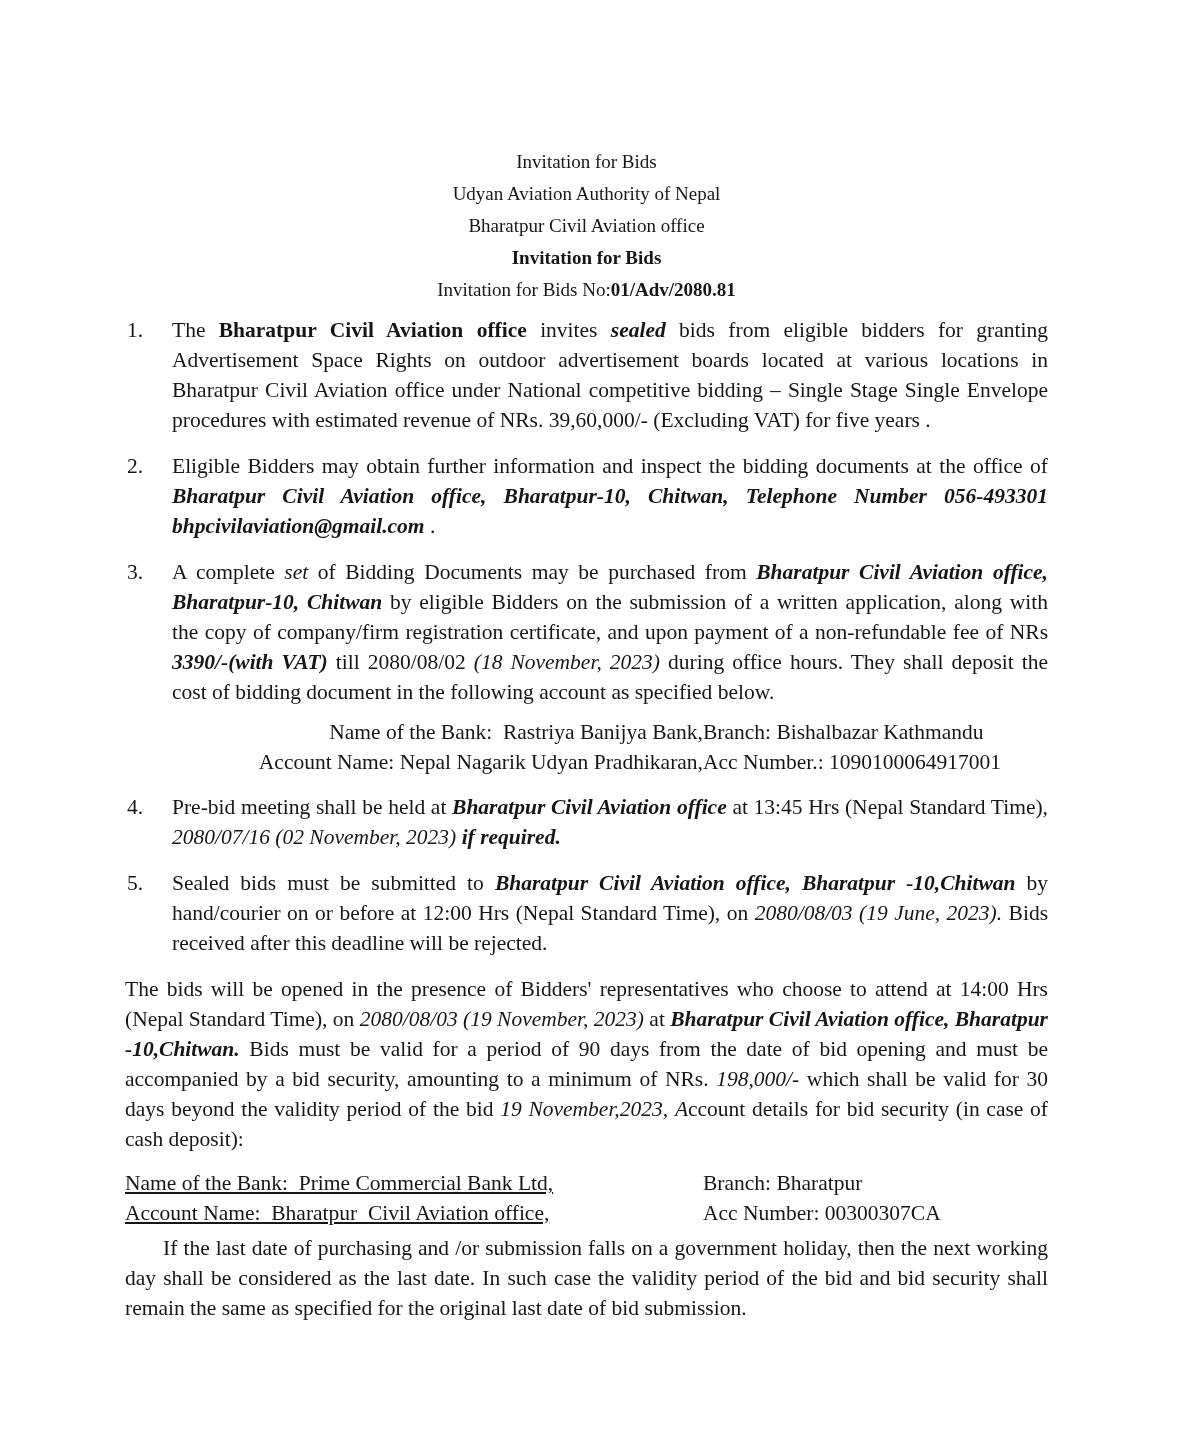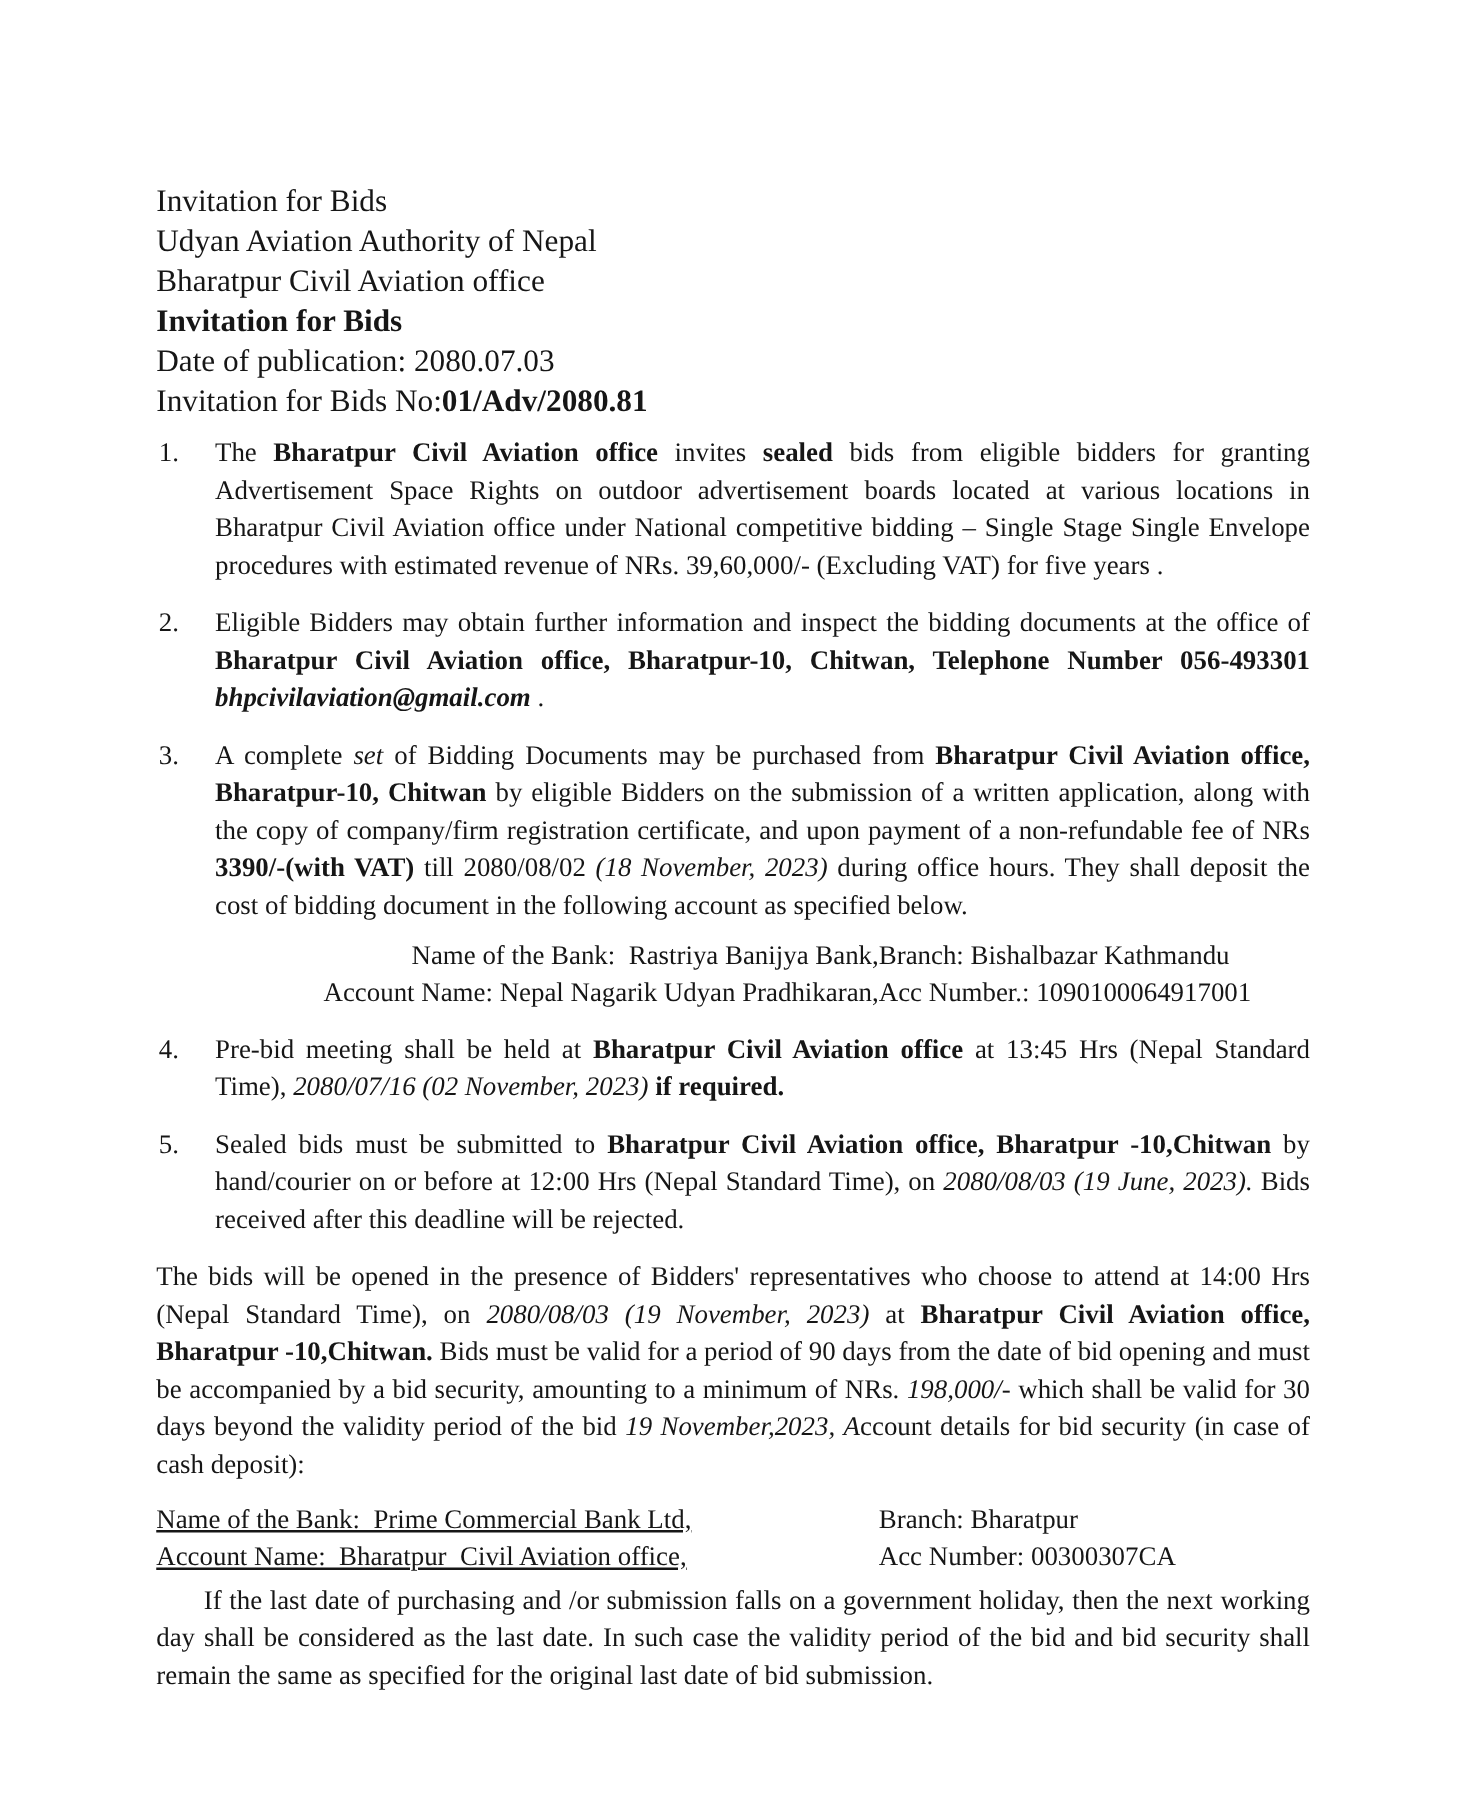--- a/index.html
+++ b/index.html
@@ -17,22 +17,22 @@
     width: 1182px;
     height: 1437px;
     padding: 146px 134px 0 125px;
     background: #ffffff;
     color: #161616;
     font-family: "Liberation Serif", "DejaVu Serif", serif;
     font-size: 21.5px;
     line-height: 30px;
   }
   .doc-header {
-    text-align: left;
-    font-size: 25px;
+    text-align: center;
+    font-size: 19px;
     line-height: 32px;
     margin-bottom: 9px;
   }
   .list-item {
     position: relative;
     padding-left: 47px;
     margin-bottom: 16px;
   }
   .list-item.tight { margin-bottom: 10px; }
   .num {
@@ -49,34 +49,33 @@
   .bank-block.b1 { margin-left: 38px; margin-bottom: 15px; }
   .bank-block.b2 { margin-bottom: 5px; }
   .bank-row { display: flex; }
   .bank-left { white-space: pre-wrap; }
   .b1 .bank-left { width: 540px; text-align: right; }
   .b2 .bank-left { width: 578px; text-decoration: underline; }
   .bank-right { white-space: pre-wrap; }
   .indent-first { text-indent: 38px; }
   .sb   { font-weight: 700; }
   .si   { font-style: italic; }
-  .sbi  { font-weight: 700; }
+  .sbi  { font-weight: 700; font-style: italic; }
   .sbiu { font-weight: 700; font-style: italic; }
 </style>
 </head>
 <body>
 
 <div class="page">
 
   <header class="doc-header">
     <div class="h-line"><span>Invitation for Bids</span></div>
     <div class="h-line"><span>Udyan Aviation Authority of Nepal</span></div>
     <div class="h-line"><span>Bharatpur Civil Aviation office</span></div>
     <div class="h-line"><span class="sb">Invitation for Bids</span></div>
-    <div class="h-line"><span>Date of publication: 2080.07.03</span></div>
     <div class="h-line"><span>Invitation for Bids No:</span><span class="sb">01/Adv/2080.81</span></div>
   </header>
 
   <div class="list-item">
     <span class="num">1.</span>
     <p class="para"><span>The </span><span class="sb">Bharatpur Civil Aviation office</span><span> invites </span><span class="sbi">sealed</span><span> bids from eligible bidders for granting Advertisement Space Rights on outdoor advertisement boards located at various locations in Bharatpur Civil Aviation office under National competitive bidding – Single Stage Single Envelope procedures with estimated revenue of NRs. 39,60,000/- (Excluding VAT) for five years .</span></p>
   </div>
 
   <div class="list-item">
     <span class="num">2.</span>

